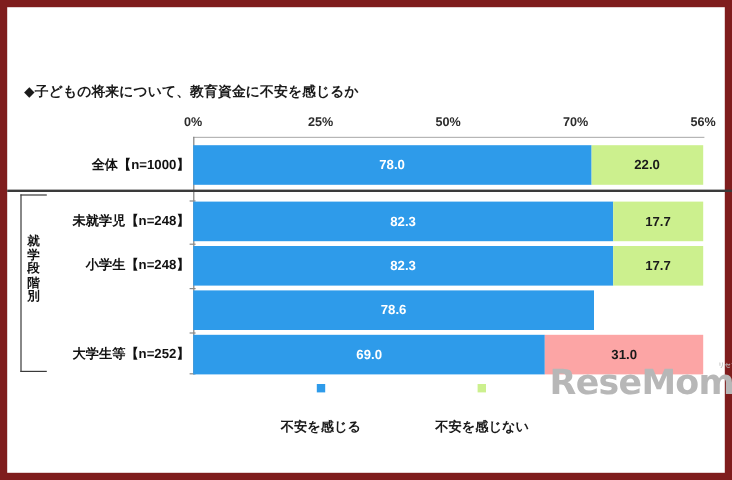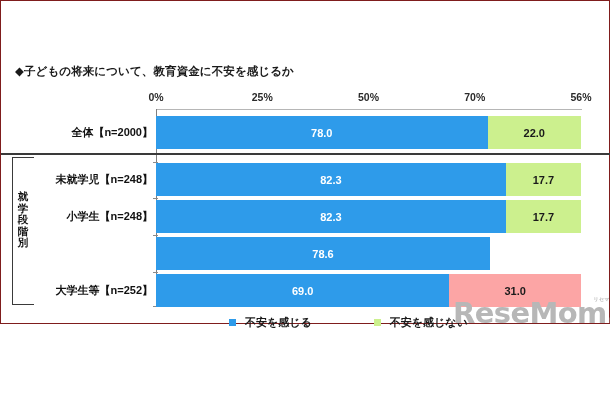--- a/index.html
+++ b/index.html
@@ -12,22 +12,22 @@
     background: #ffffff;
     font-family: "Liberation Sans", "DejaVu Sans", sans-serif;
     overflow: hidden;
     position: relative;
   }
 
   
   #chart-frame {
     position: absolute;
     left: 0; top: 0;
-    width: 610px; height: 324px;
-    border: 1px solid #7f1d1d;
+    width: 610px; height: 400px;
+    border: 6px solid #7f1d1d;
     box-sizing: border-box;
     background: #fff;
   }
 
   
   #chart-title {
     position: absolute;
     left: 14px;
     top: 63px;
     font-size: 11.5px;
@@ -171,22 +171,23 @@
     position: absolute;
     left: 228px;
     top: 314px;
     display: flex;
     align-items: center;
     gap: 62px;
   }
   .legend-item {
     display: flex;
     align-items: center;
-    gap: 9px;
-    white-space: nowrap;
+    gap: 21px;
+    white-space: nowrap;
+    flex-direction: column;
   }
   .legend-swatch {
     width: 7px;
     height: 7px;
     display: inline-block;
   }
   .legend-text {
     font-size: 11px;
     font-weight: bold;
     color: #1a1a1a;
@@ -283,21 +284,21 @@
       <div class="seg seg-b" style="width:31.0%;background:#fca5a5">
         <span>31.0</span>
       </div>
     </div>
 
   </div>
 
   <div id="total-separator"></div>
 
   <div id="cat-labels">
-    <div class="cat-label" style="top:131px">全体【n=2000】</div>
+    <div class="cat-label" style="top:131px">全体【n=1000】</div>
     <div class="cat-label" style="top:178px">未就学児【n=248】</div>
     <div class="cat-label" style="top:215px">小学生【n=248】</div>
     <div class="cat-label" style="top:289px">大学生等【n=252】</div>
   </div>
 
   <div id="group-bracket"></div>
   <div id="group-bracket-label">
     <span>就</span>
     <span>学</span>
     <span>段</span>

